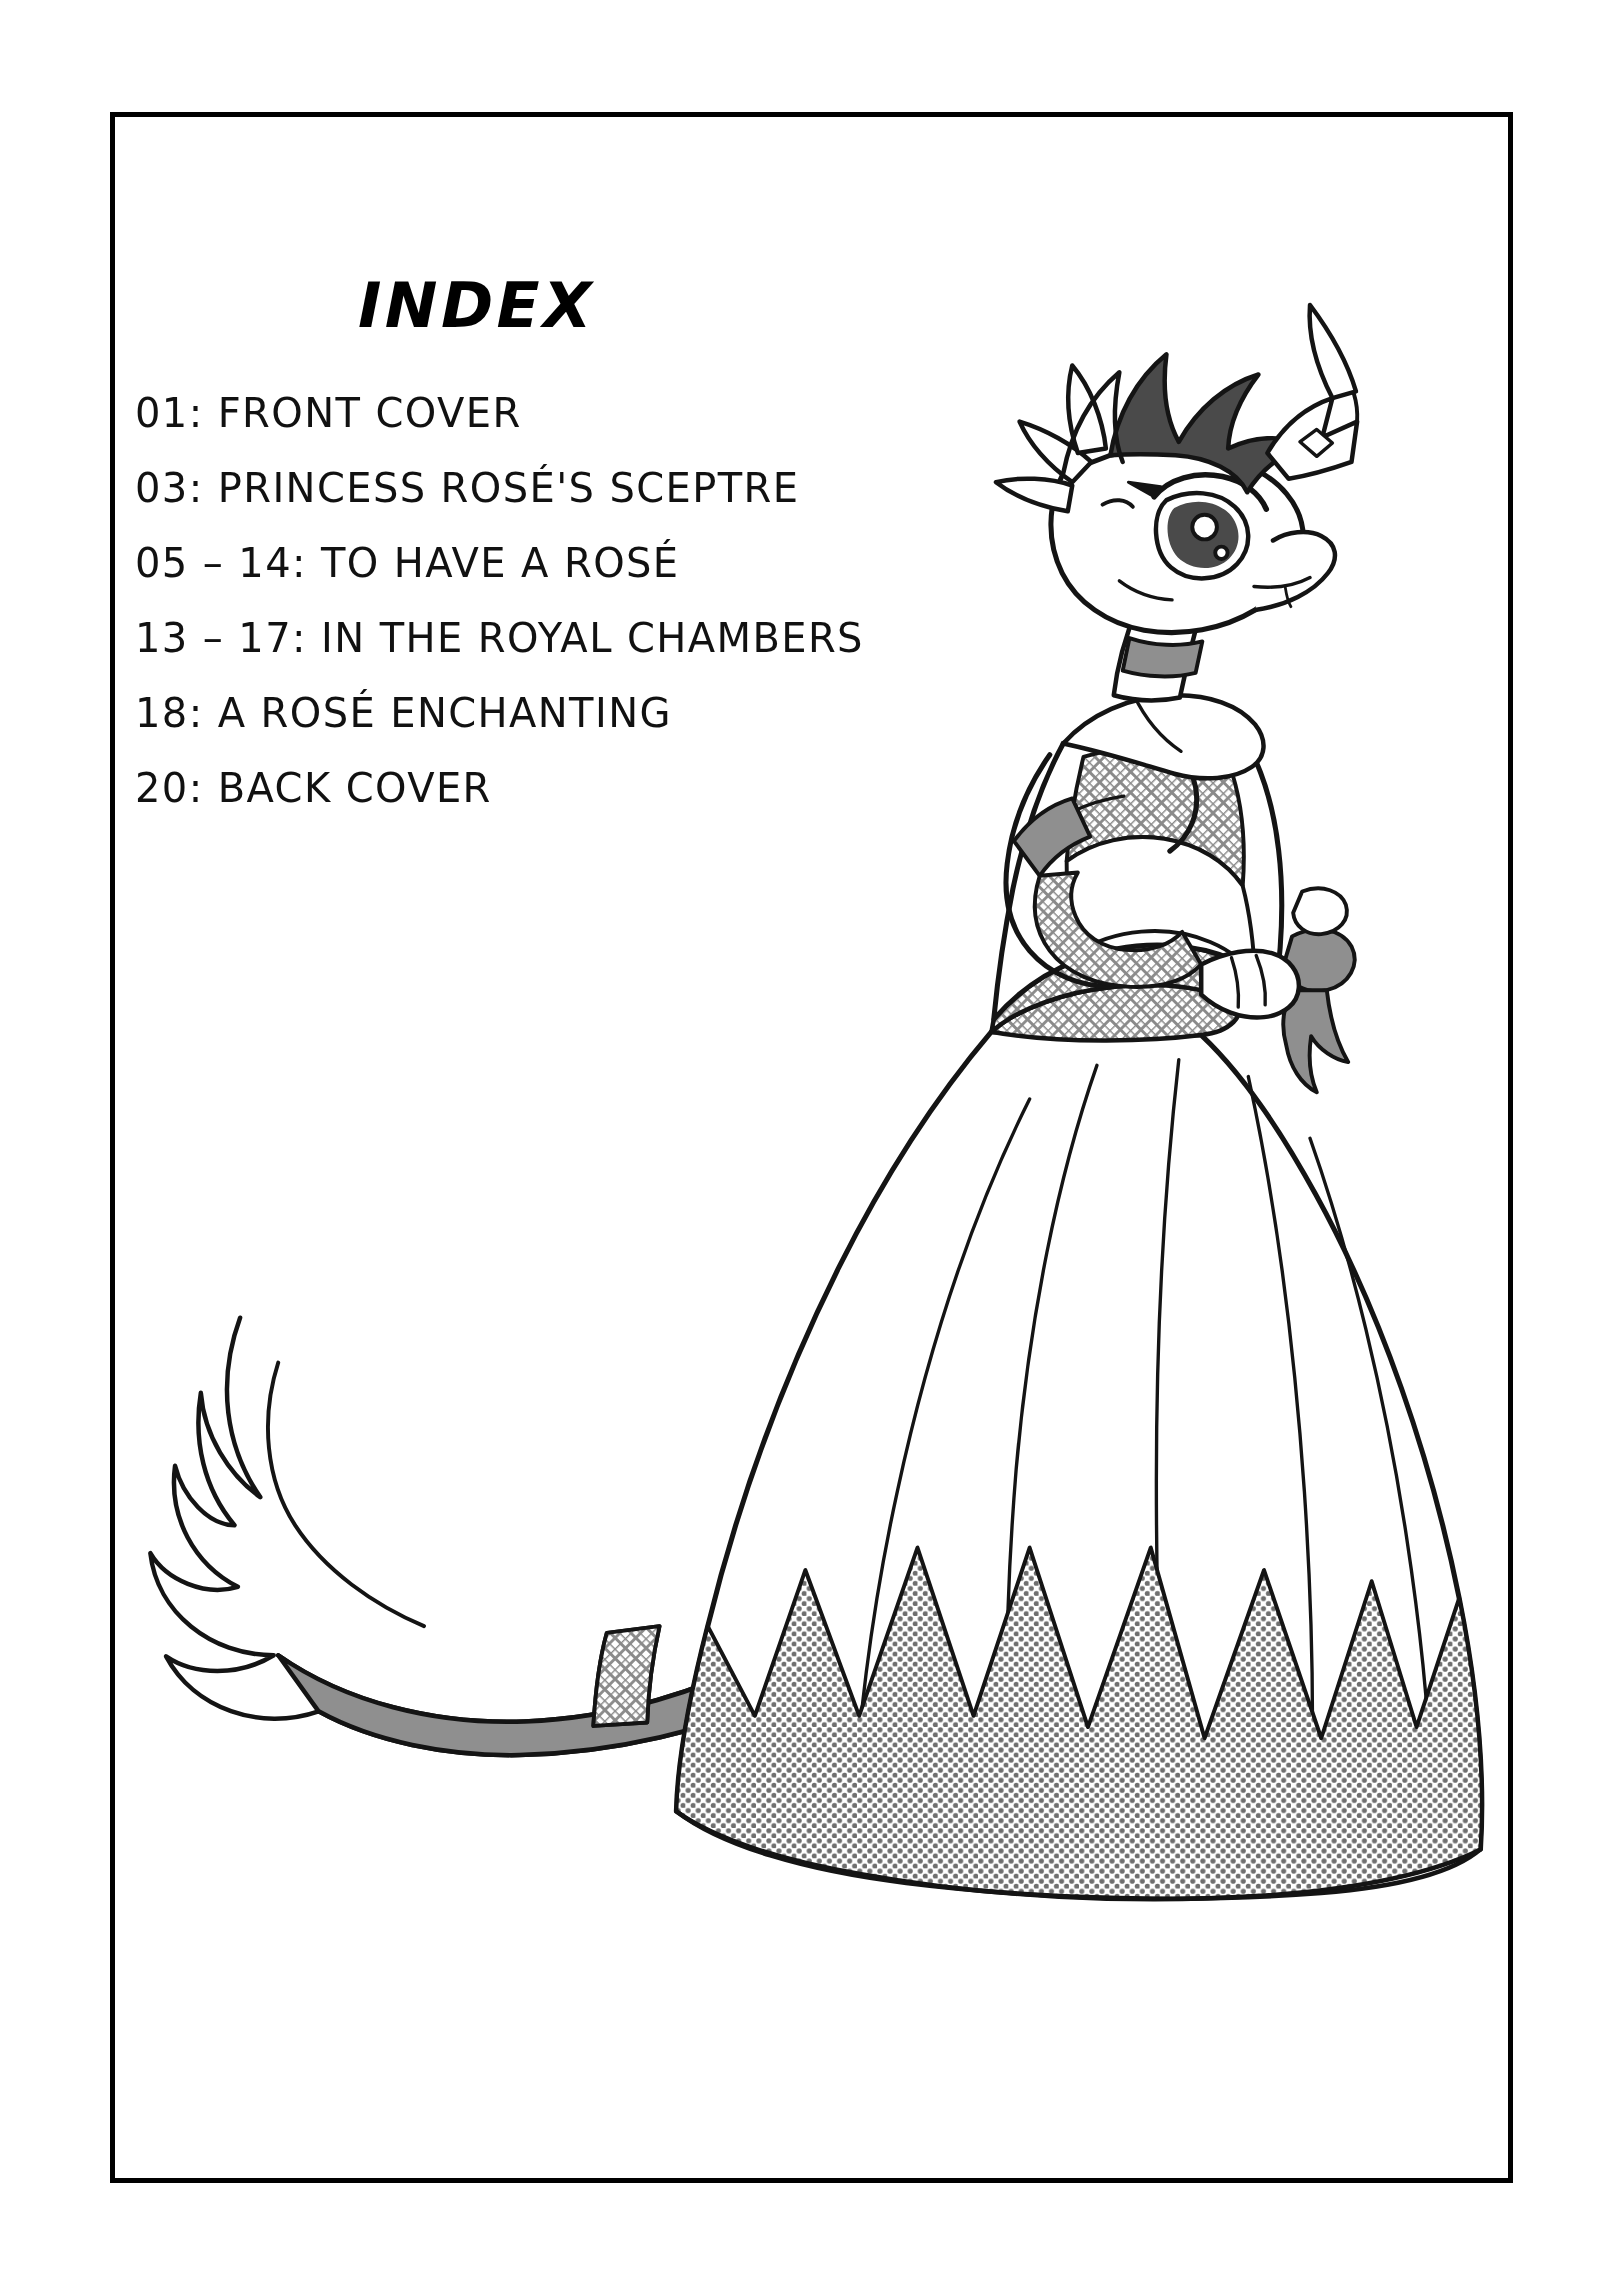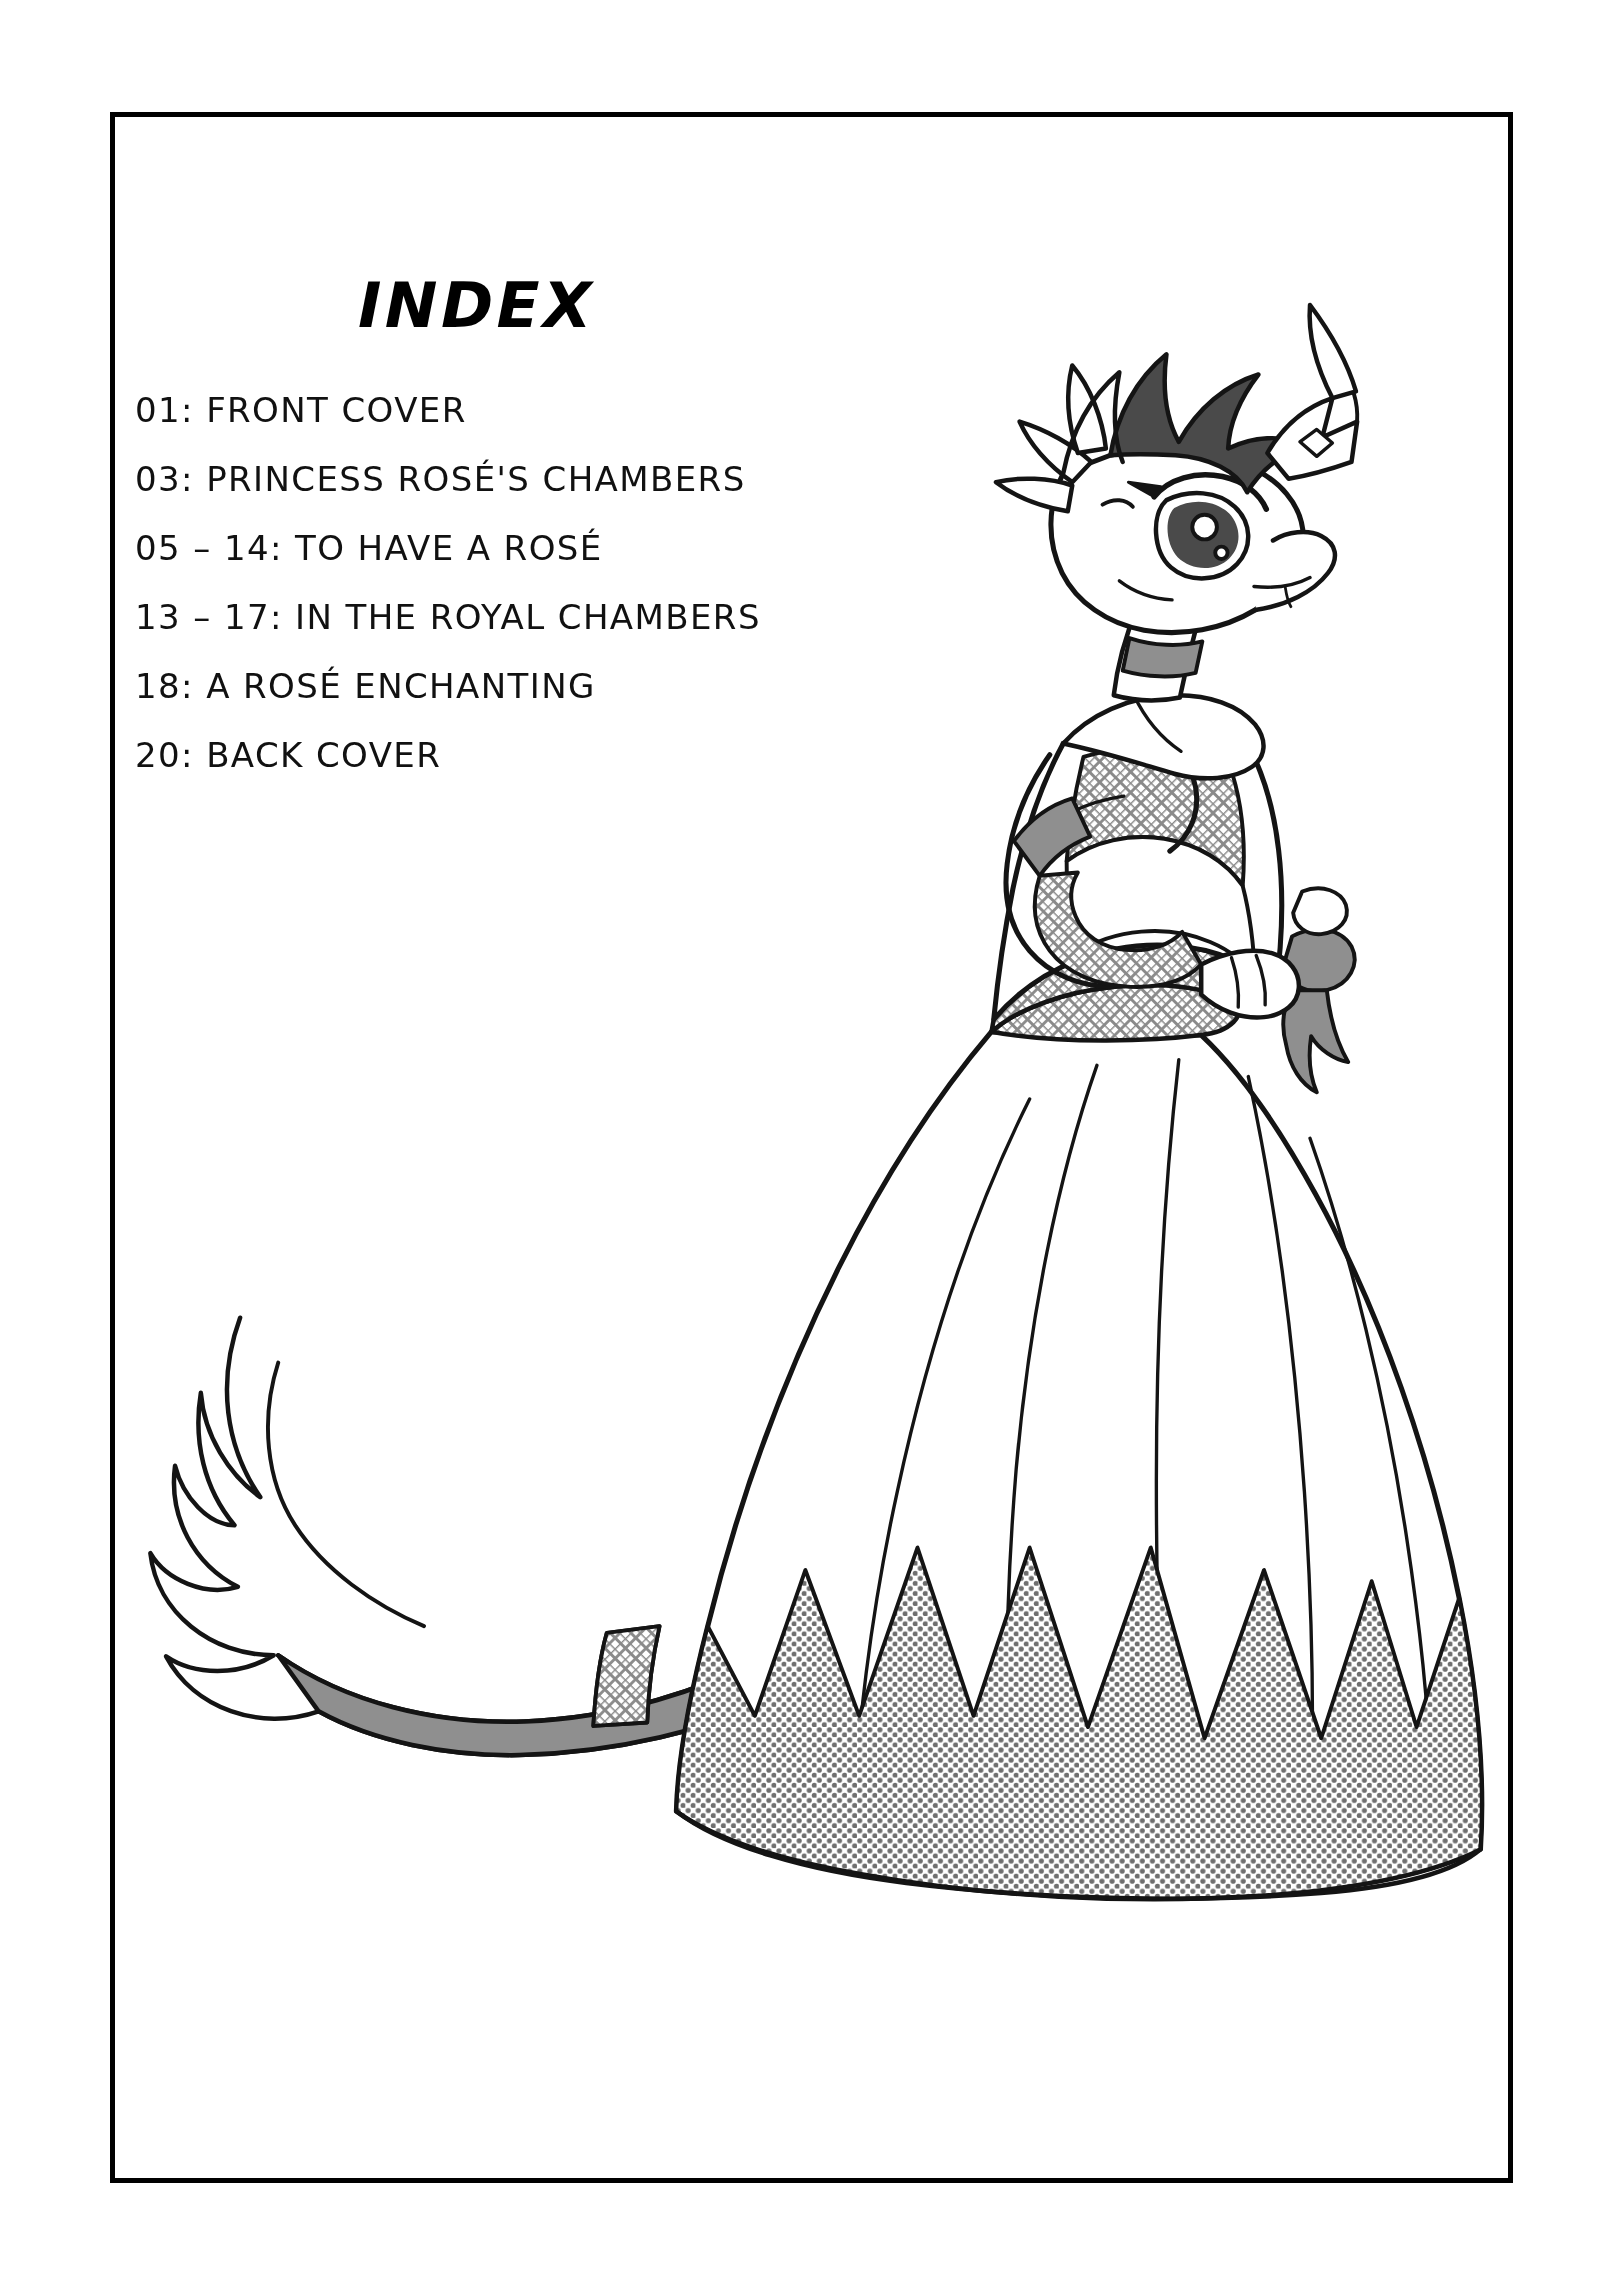--- a/index.html
+++ b/index.html
@@ -49,21 +49,21 @@
     position: absolute;
     left: 135px;
     top: 393px;
     width: 1066px;
     list-style: none;
     margin: 0;
     padding: 0;
   }
   #index-list li {
     font-family: "DejaVu Sans", sans-serif;
-    font-size: 34px;
+    font-size: 40px;
     line-height: 1.0;
     color: #111111;
     margin: 0 0 35px 0;
     letter-spacing: 1.4px;
     white-space: nowrap;
   }
   
   #illustration {
     position: absolute;
     left: 110px;
@@ -80,21 +80,21 @@
 <body>
 
 <div id="page">
 
   <div id="frame"></div>
 
   <div id="index-title">INDEX</div>
 
   <ul id="index-list">
     <li>01: FRONT COVER</li>
-    <li>03: PRINCESS ROSÉ'S CHAMBERS</li>
+    <li>03: PRINCESS ROSÉ'S SCEPTRE</li>
     <li>05 – 14: TO HAVE A ROSÉ</li>
     <li>13 – 17: IN THE ROYAL CHAMBERS</li>
     <li>18: A ROSÉ ENCHANTING</li>
     <li>20: BACK COVER</li>
   </ul>
 
   <div id="illustration">
     <svg width="1403" height="2071" viewBox="0 0 2502 3693" xmlns="http://www.w3.org/2000/svg">
       <defs>
         <pattern id="fishnet" width="26" height="26" patternUnits="userSpaceOnUse" patternTransform="rotate(45)">

